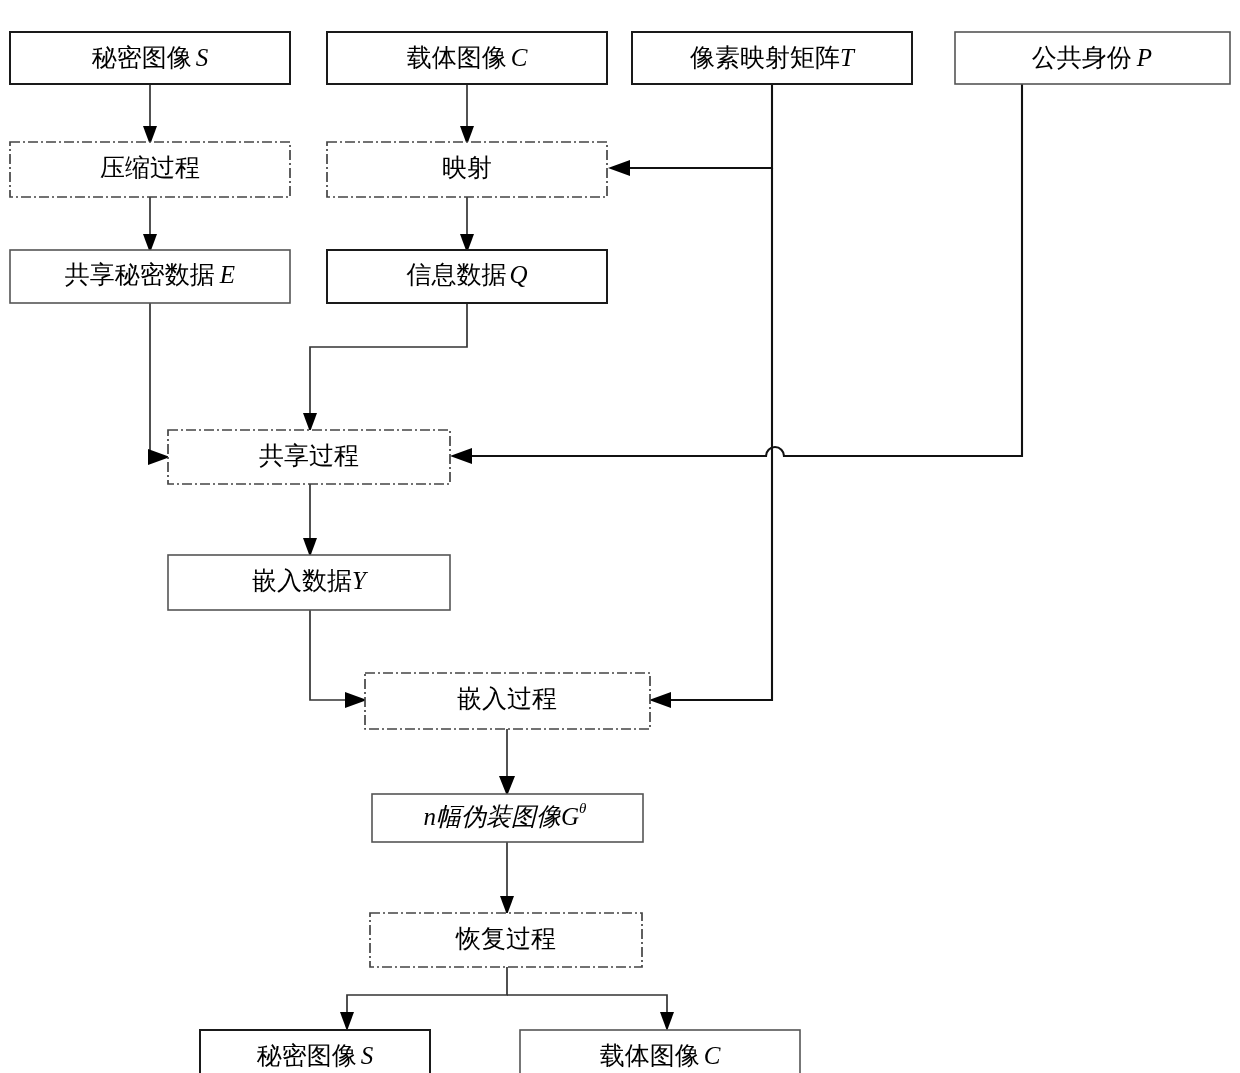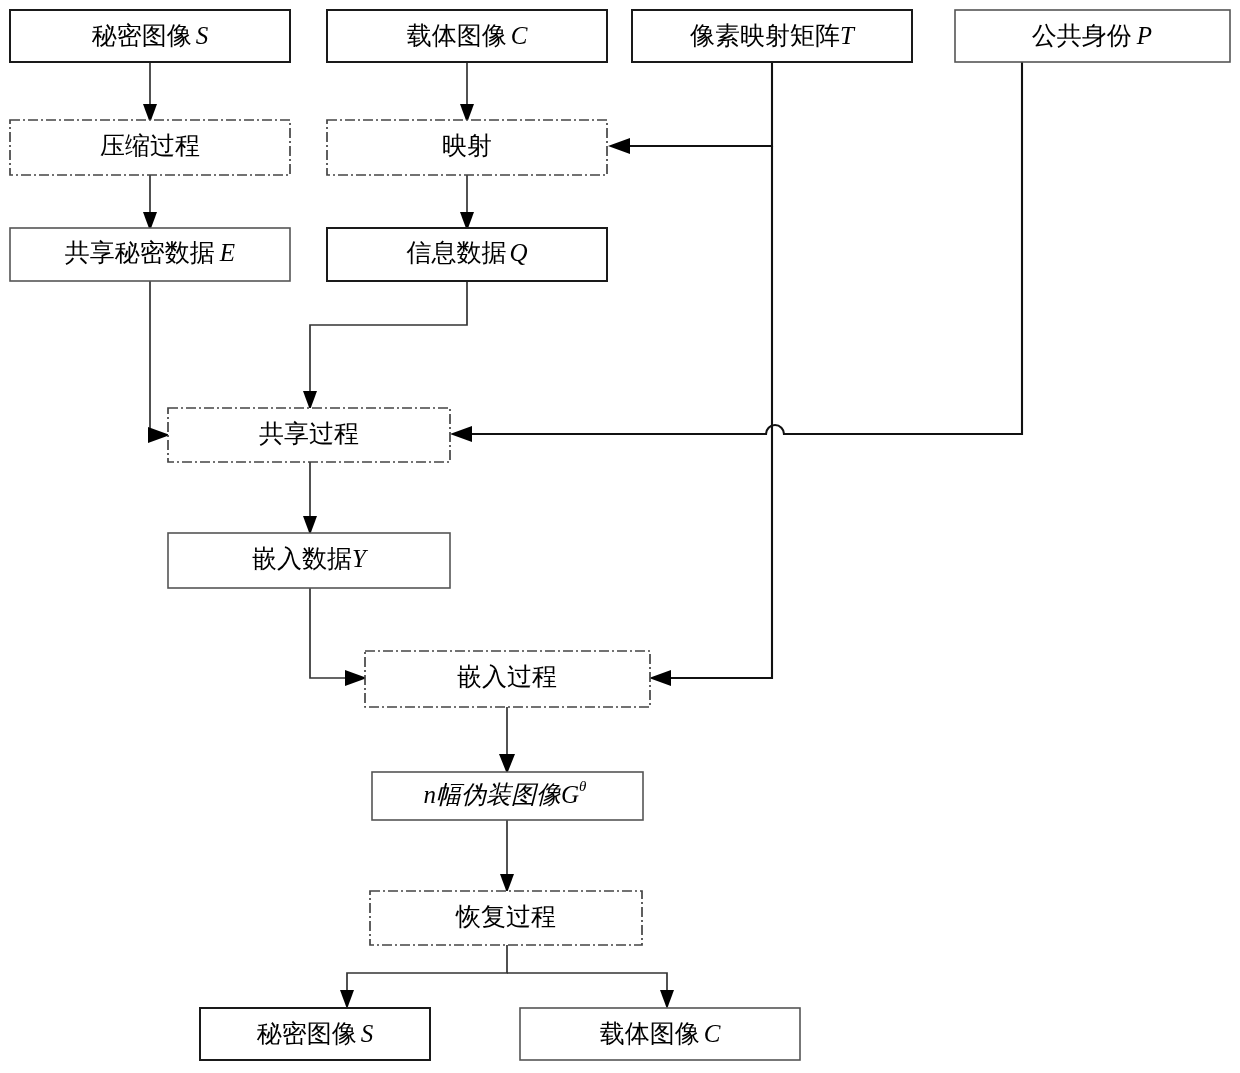--- a/index.html
+++ b/index.html
@@ -10,20 +10,21 @@
   body {
     width: 1240px;
     height: 1073px;
     font-family: "Liberation Serif", "DejaVu Serif", serif;
     overflow: hidden;
   }
   #diagram-root {
     position: relative;
     width: 1240px;
     height: 820px;
+    margin-top: 22px;
   }
   svg#flow {
     display: block;
     width: 1240px;
     height: 1073px;
   }
   .box-solid {
     fill: #ffffff;
     stroke: #1a1a1a;
     stroke-width: 2;

